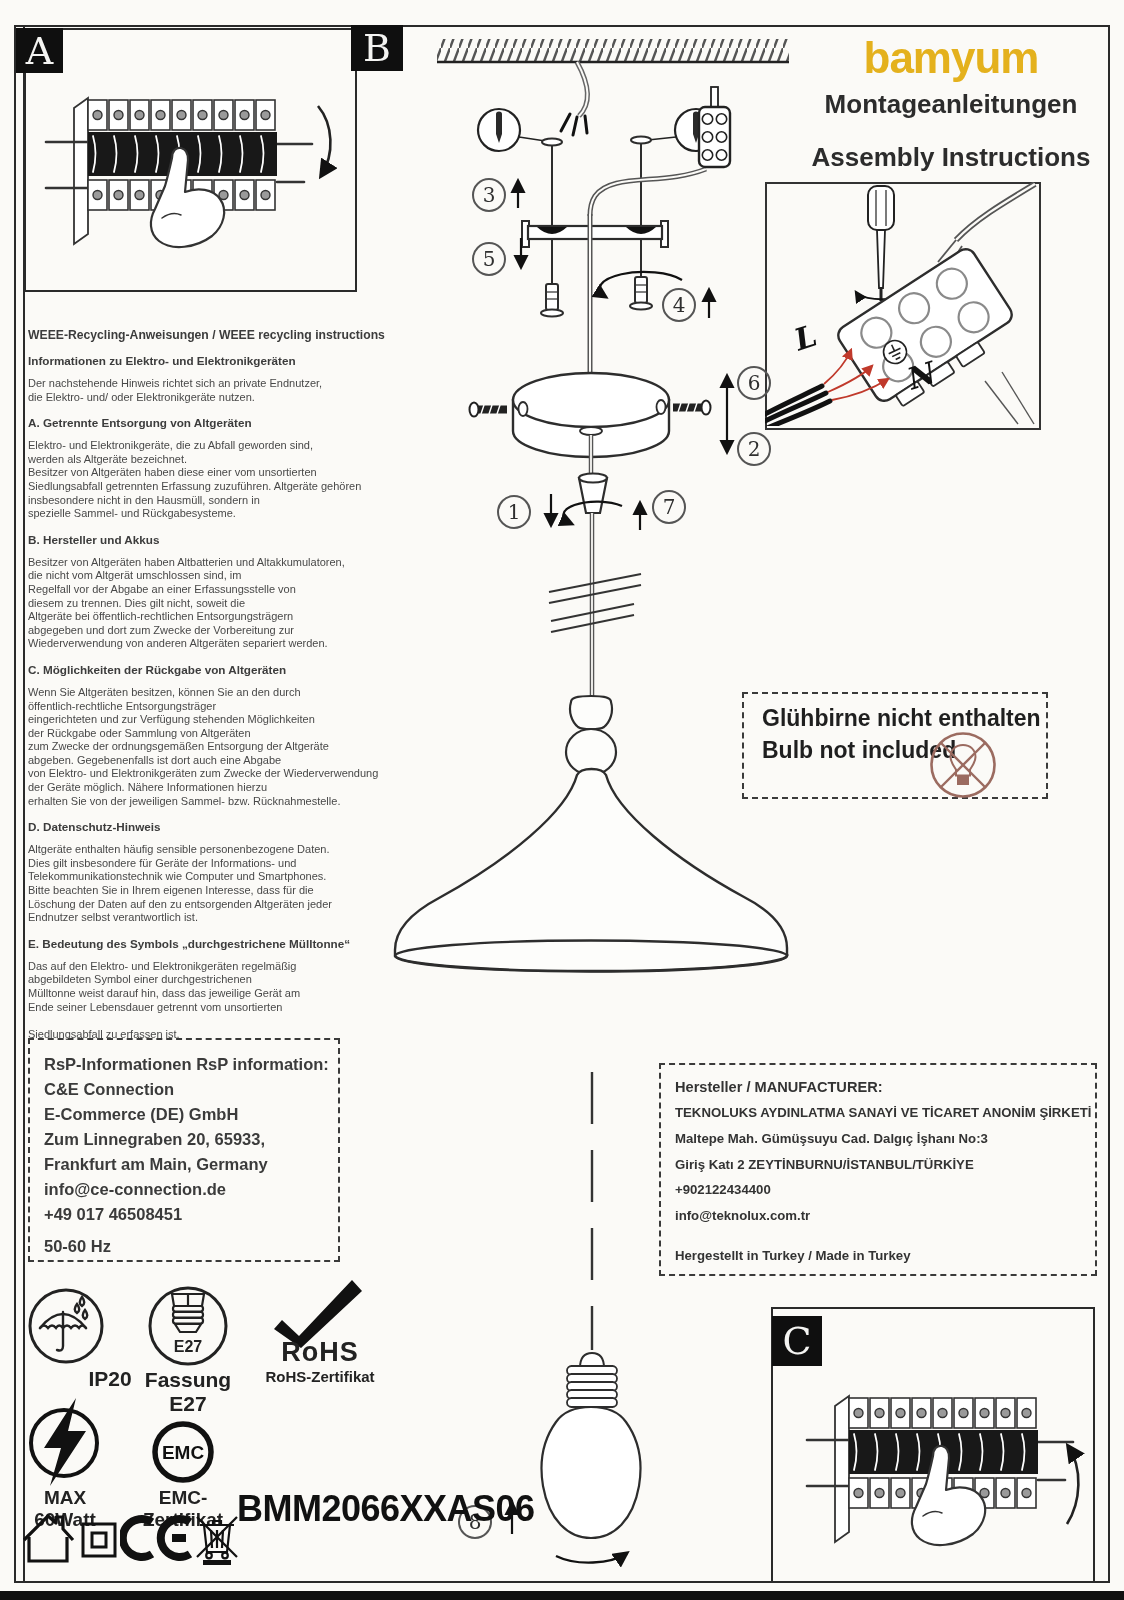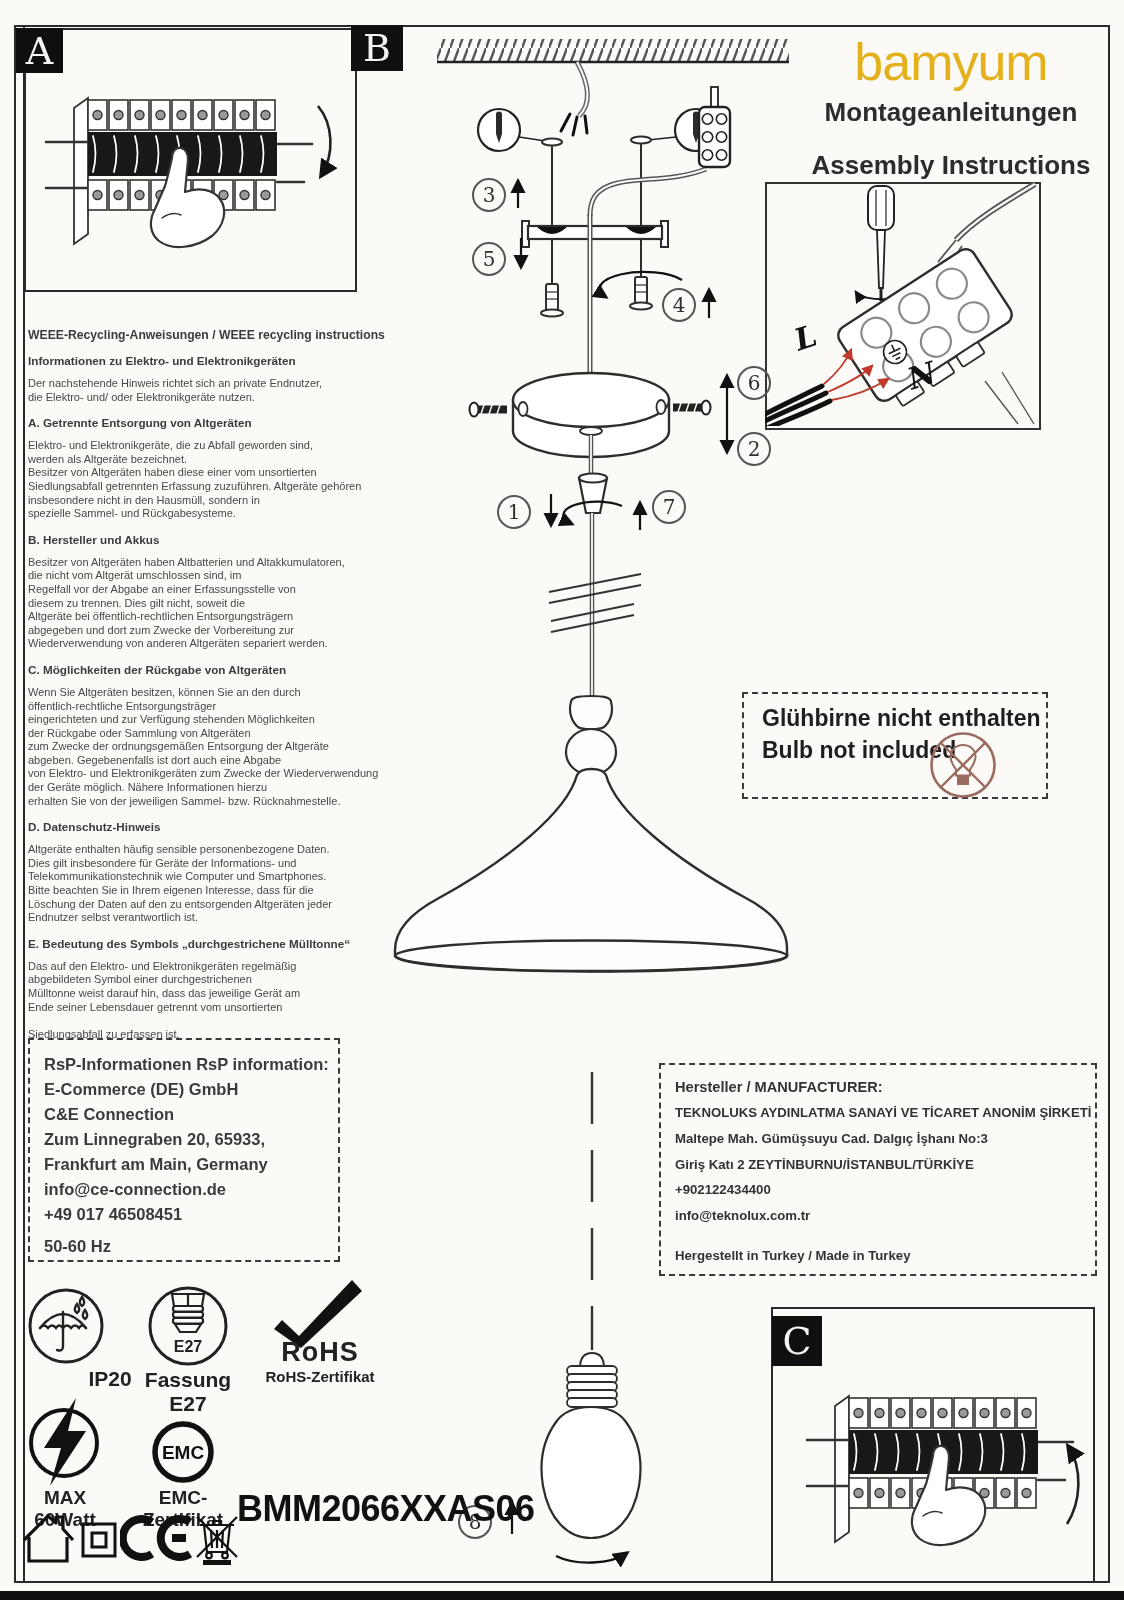--- a/index.html
+++ b/index.html
@@ -23,21 +23,21 @@
   .w-head{font-weight:bold;font-size:11.7px;margin:12px 0 10px;color:#3c3c3c;}
   .w-body{font-size:11px;line-height:13.6px;white-space:pre-line;}
 
   
   .dashbox{position:absolute;border:2.2px dashed #3a3a3a;background:transparent;}
   .rsp-line{font-size:16.5px;font-weight:700;line-height:25px;color:#3b3b3b;}
   .man-title{font-size:14.6px;font-weight:700;line-height:26px;color:#333;}
   .man-line{font-size:13.2px;font-weight:700;line-height:25.8px;color:#333;white-space:nowrap;}
 
   
-  .logo{font-weight:400;font-size:52px;letter-spacing:-1px;line-height:1;}
+  .logo{font-weight:700;font-size:44px;letter-spacing:-1px;line-height:1;}
   .logo-sub{font-weight:700;font-size:26px;line-height:33px;color:#2c2c2c;margin-top:20px;}
 
   
   .badge{position:absolute;width:30px;height:30px;border:2px solid #555;
          border-radius:50%;font-family:"DejaVu Serif",serif;font-size:20px;
          color:#2f2f2f;display:flex;align-items:center;justify-content:center;
          background:rgba(255,255,255,.0);}
 
   .bulb-note-text{font-size:23px;font-weight:700;color:#1f1f1f;line-height:32px;}
 
@@ -451,22 +451,22 @@
 <div class="badge" style="left:652px;top:490px;">
     <span>7</span>
   </div>
 <div class="badge" style="left:458px;top:1505px;">
     <span>8</span>
   </div>
 
 <div class="dashbox" style="left:28px;top:1038px;width:308px;height:220px;">
   <div style="padding:12px 0 0 14px;">
     <div class="rsp-line">RsP-Informationen RsP information:</div>
+    <div class="rsp-line">C&amp;E Connection</div>
     <div class="rsp-line">E-Commerce (DE) GmbH</div>
-    <div class="rsp-line">C&amp;E Connection</div>
     <div class="rsp-line">Zum Linnegraben 20, 65933,</div>
     <div class="rsp-line">Frankfurt am Main, Germany</div>
     <div class="rsp-line">info@ce-connection.de</div>
     <div class="rsp-line">+49 017 46508451</div>
     <div class="rsp-line" style="margin-top:7px;">50-60 Hz</div>
   </div>
 </div>
 
 <div class="dashbox" style="left:659px;top:1063px;width:434px;height:209px;">
   <div style="padding:9px 0 0 14px;">

